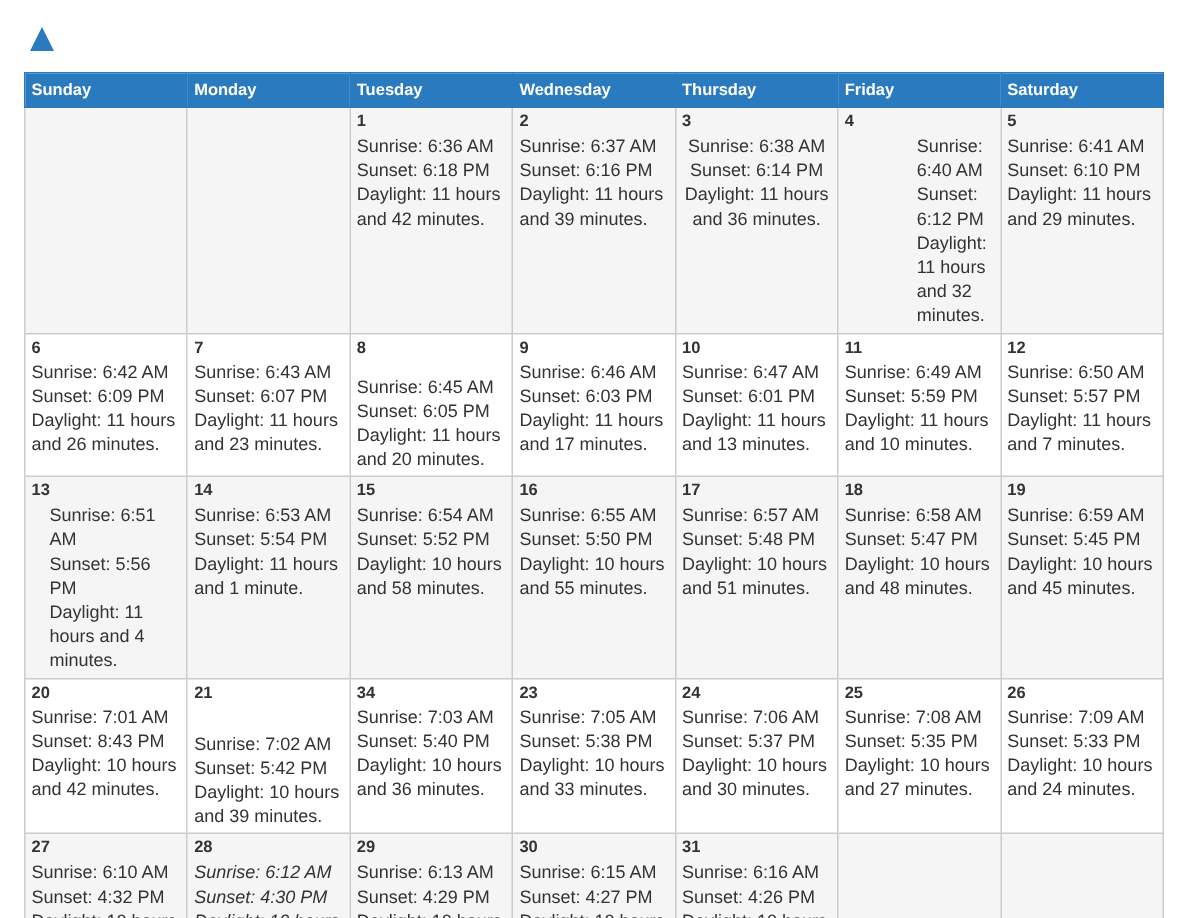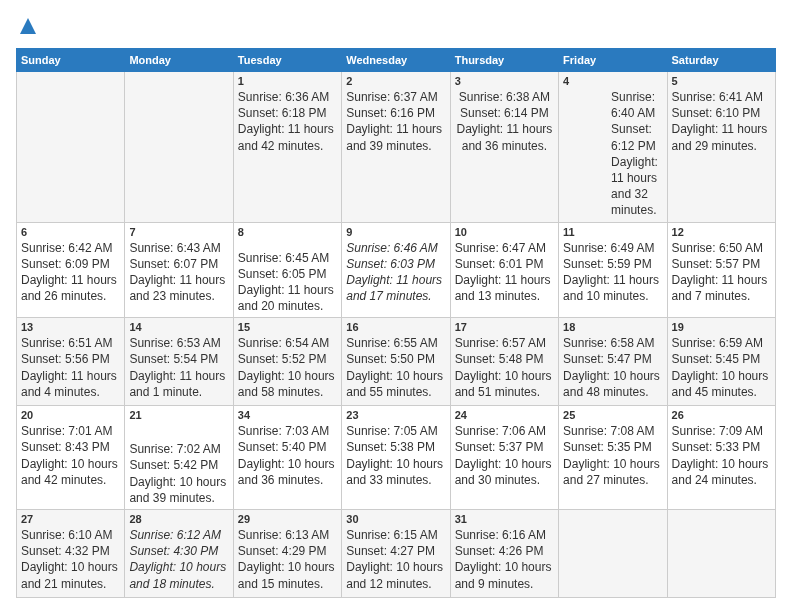--- a/index.html
+++ b/index.html
@@ -171,21 +171,21 @@
 Daylight: 11 hours and 23 minutes.</div>
           </td>
           <td>
             <span class="day-num">8</span>
             <div class="cell-content" style="white-space: pre-line; margin-top: 12px;">Sunrise: 6:45 AM
 Sunset: 6:05 PM
 Daylight: 11 hours and 20 minutes.</div>
           </td>
           <td>
             <span class="day-num">9</span>
-            <div class="cell-content" style="white-space: pre-line; font-style: italic;">Sunrise: 6:46 AM
+            <div class="cell-content" style="white-space: pre-line;">Sunrise: 6:46 AM
 Sunset: 6:03 PM
 Daylight: 11 hours and 17 minutes.</div>
           </td>
           <td>
             <span class="day-num">10</span>
             <div class="cell-content" style="white-space: pre-line;">Sunrise: 6:47 AM
 Sunset: 6:01 PM
 Daylight: 11 hours and 13 minutes.</div>
           </td>
           <td>
@@ -197,21 +197,21 @@
           <td>
             <span class="day-num">12</span>
             <div class="cell-content" style="white-space: pre-line;">Sunrise: 6:50 AM
 Sunset: 5:57 PM
 Daylight: 11 hours and 7 minutes.</div>
           </td>
         </tr>
         <tr>
           <td>
             <span class="day-num">13</span>
-            <div class="cell-content" style="white-space: pre-line;">Sunrise: 6:51 AM
+            <div class="cell-content" style="white-space: pre-line; margin-left: 12px;">Sunrise: 6:51 AM
 Sunset: 5:56 PM
 Daylight: 11 hours and 4 minutes.</div>
           </td>
           <td>
             <span class="day-num">14</span>
             <div class="cell-content" style="white-space: pre-line;">Sunrise: 6:53 AM
 Sunset: 5:54 PM
 Daylight: 11 hours and 1 minute.</div>
           </td>
           <td>

